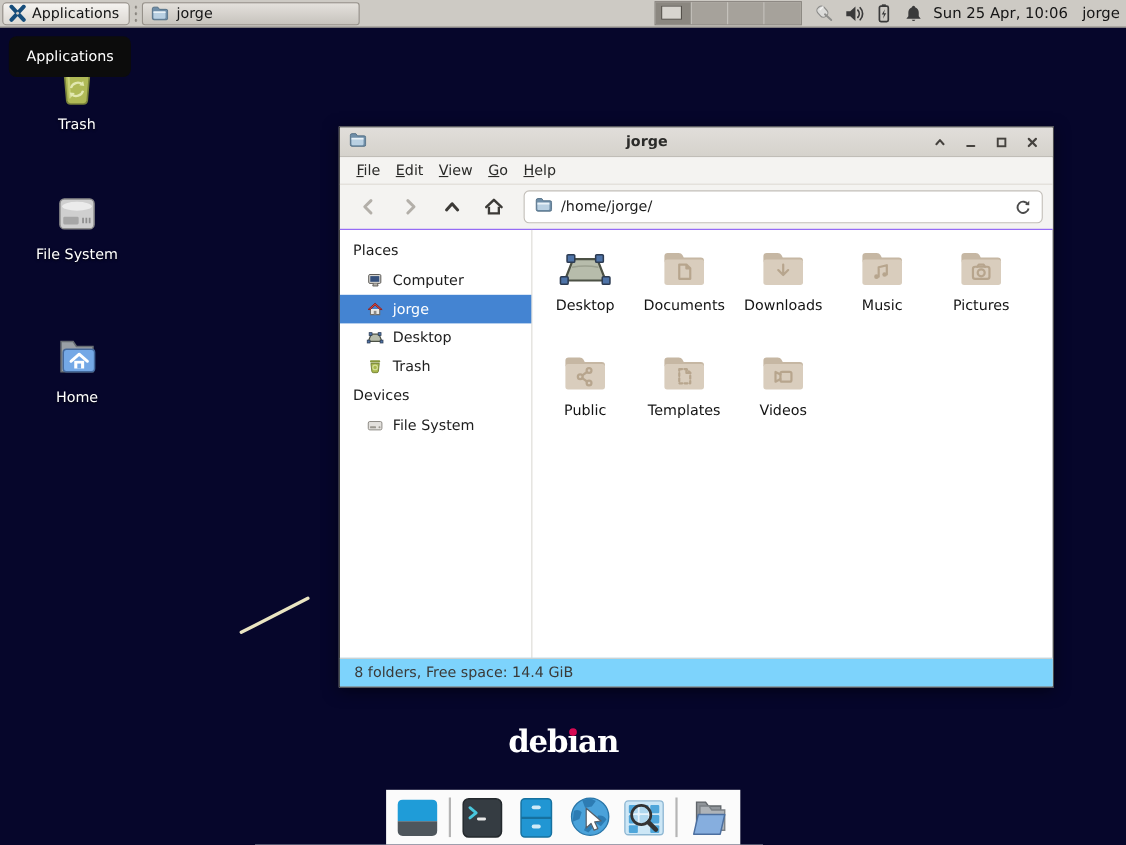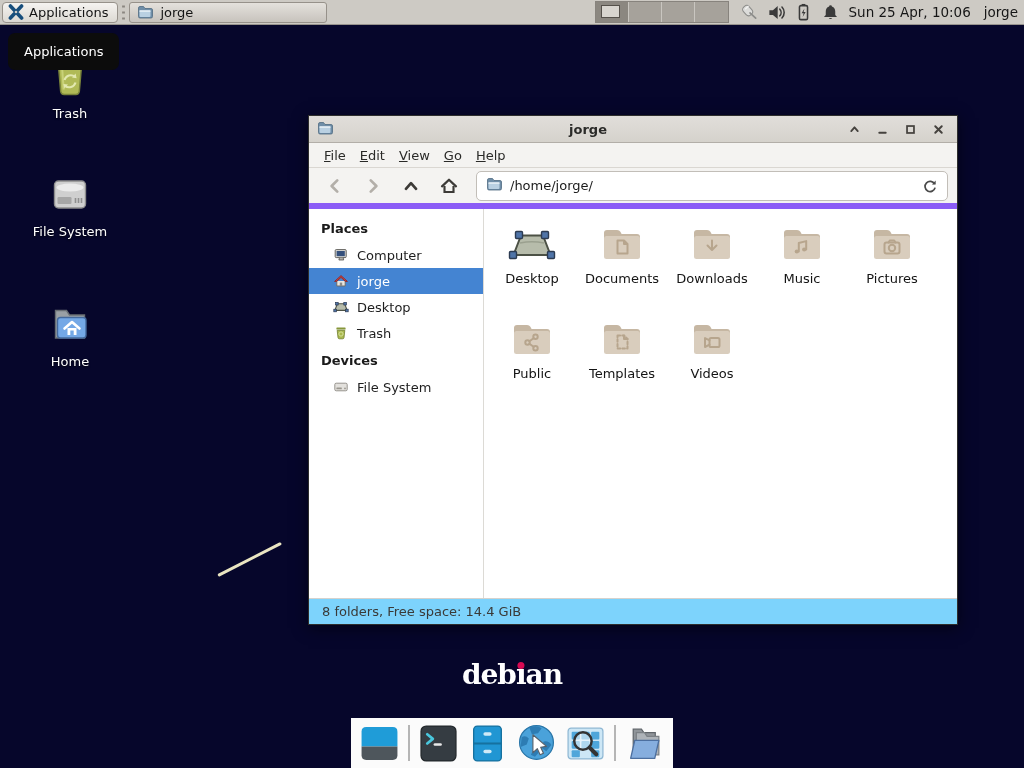--- a/index.html
+++ b/index.html
@@ -47,31 +47,31 @@
             border:1px solid #2e2e2c; box-shadow:0 3px 14px rgba(0,0,0,.55); display:flex; flex-direction:column; z-index:10; }
   .titlebar { height:27px; background:linear-gradient(#e1deda,#d5d2cc); border-bottom:1px solid #b2aea8;
               display:flex; align-items:center; padding:0 8px; gap:6px; }
   .title-text { flex:1; text-align:center; font-weight:bold; color:#2b2b29; }
   .win-btn { width:22px; height:21px; display:flex; align-items:center; justify-content:center; }
   .win-btn svg { width:13px; height:13px; }
   .menubar { height:25px; background:#f4f3f1; border-bottom:1px solid #dad7d2; display:flex; align-items:center;
              padding-left:8px; color:#2a2a28; }
   .menu-item { padding:2px 7px; }
   .menu-item .mn { text-decoration:underline; }
-  .toolbar { height:41px; background:#f4f3f1; border-bottom:6px solid #8b5cf6; display:flex; align-items:center; padding:0 9px; }
+  .toolbar { height:41px; background:#f4f3f1; border-bottom:1px solid #8b5cf6; display:flex; align-items:center; padding:0 9px; }
   .tool-btn { width:33px; height:30px; display:flex; align-items:center; justify-content:center; border-radius:4px; margin-right:5px; }
   .tool-btn svg { width:18px; height:18px; }
   .pathbar { flex:1; height:30px; margin-left:6px; background:#fff; border:1px solid #c2beb8; border-radius:5px;
              display:flex; align-items:center; padding:0 9px; gap:8px; color:#1b1b1b; }
   .path-text { flex:1; }
   .reload-btn svg { width:16px; height:16px; display:block; }
 
   .window-body { flex:1; display:flex; min-height:0; }
   .sidebar { width:175px; border-right:1px solid #dcdad5; padding-top:5px; }
-  .side-header { font-weight:bold; padding:7px 12px 6px 12px; color:#1b1b1b; }
+  .side-header { font-weight:normal; padding:7px 12px 6px 12px; color:#1b1b1b; }
   .side-item { height:26px; display:flex; align-items:center; gap:8px; padding-left:24px; color:#1e1e1e; }
   .side-item svg { width:16px; height:16px; flex:none; }
   .side-item.selected { background:#4484d2; color:#fff; }
 
   .main-area { flex:1; padding:9px 0 0 3px; display:flex; flex-wrap:wrap; align-content:flex-start; }
   .file-item { width:90px; height:95px; display:flex; flex-direction:column; align-items:center; padding-top:2px; }
   .file-item svg { width:48px; height:48px; }
   .file-label { margin-top:4px; color:#141414; text-align:center; line-height:1.1; }
 
   .statusbar { height:26px; background:#7dd3fc; border-top:1px solid #d5d2cd; display:flex; align-items:center;

